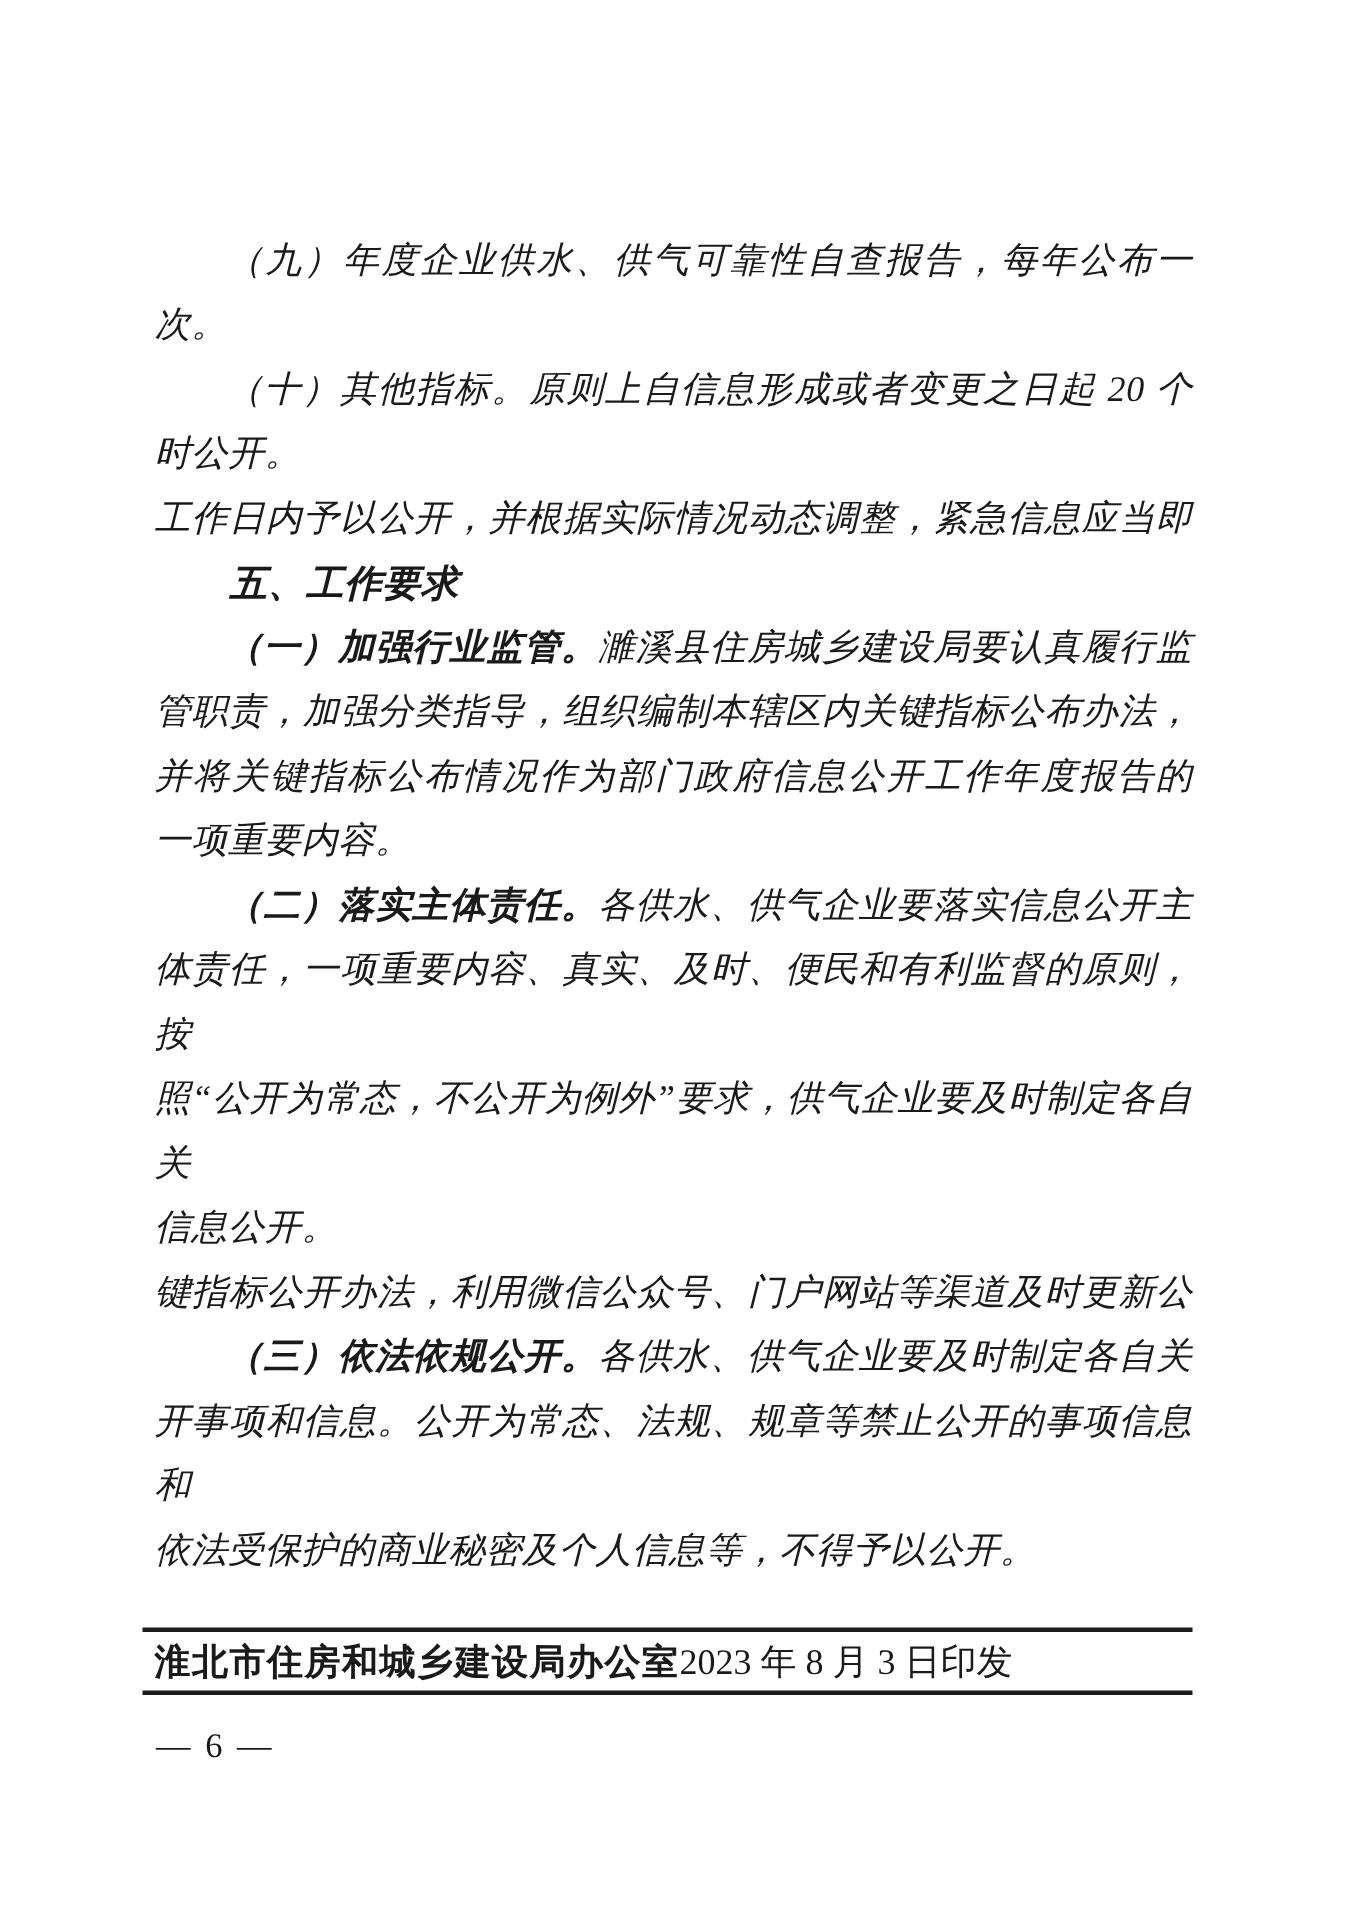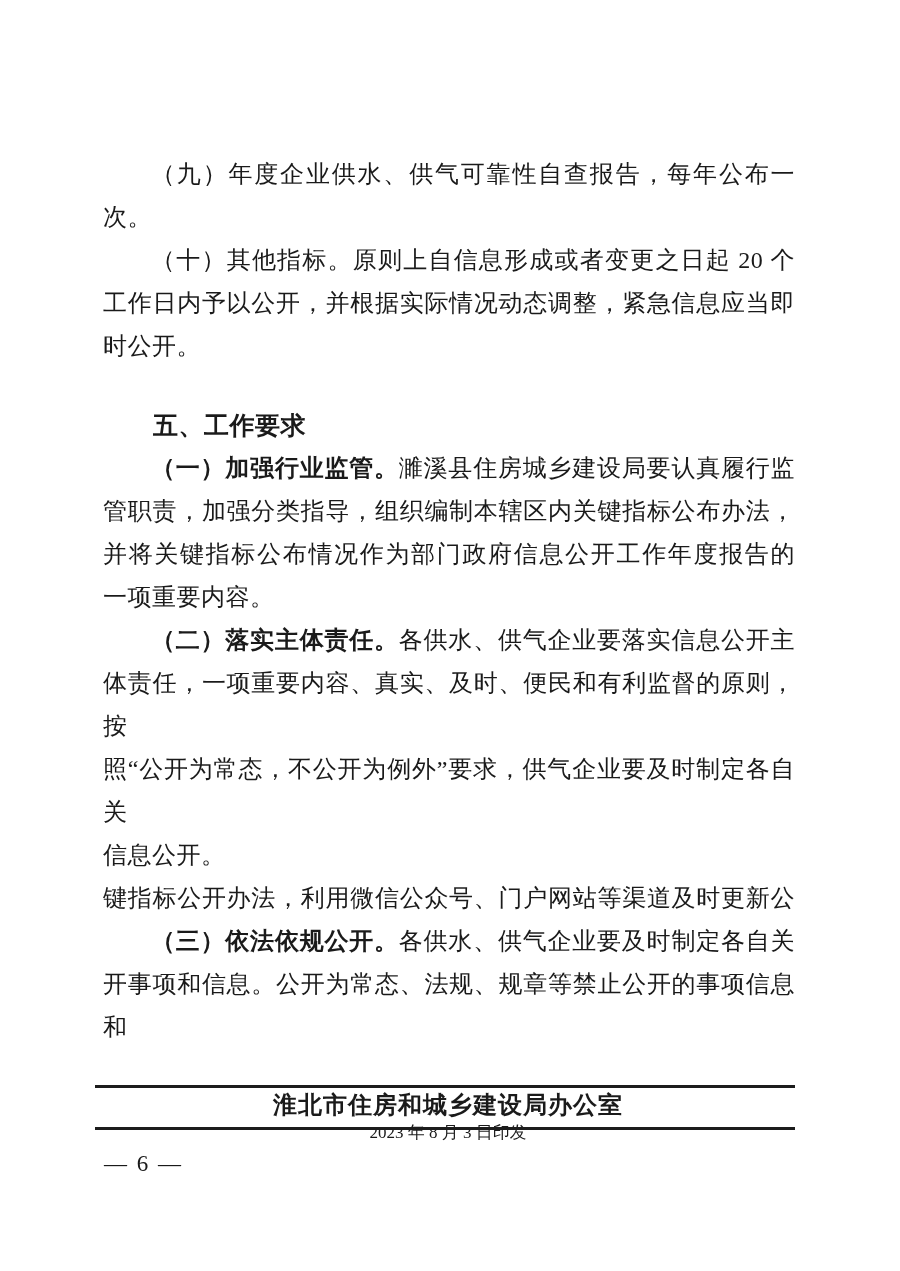--- a/index.html
+++ b/index.html
@@ -15,80 +15,79 @@
   }
   .content {
     position: absolute;
     left: 103px;
     top: 153px;
     width: 692px;
     font-size: 24px;
     line-height: 43px;
     text-align: justify;
     letter-spacing: 0.5px;
+    font-style: italic;
   }
   .line { display: block; }
   .jline { text-align: justify; text-align-last: justify; }
   .first { text-indent: 2em; }
   .lead { font-weight: 700; }
   .heading {
     font-family: "Liberation Sans", "DejaVu Sans", sans-serif;
     font-weight: 700;
     font-size: 25px;
     text-indent: 2em;
-    margin-top: 36px;
   }
   .rule {
     position: absolute;
     left: 95px;
     width: 700px;
     height: 3px;
     background: #1c1c1c;
   }
   .rule-top { top: 1085px; }
   .rule-bottom { top: 1127px; }
   .footer-row {
     position: absolute;
     left: 103px;
     top: 1089px;
     width: 690px;
     height: 38px;
     display: flex;
     justify-content: flex-start;
     align-items: center;
-    flex-direction: column;
   }
   .footer-issuer {
     font-size: 24px;
     font-weight: 700;
     letter-spacing: 1px;
   }
   .footer-date {
-    font-size: 17px;
+    font-size: 24px;
   }
   .page-number {
     position: absolute;
     left: 104px;
     top: 1151px;
     font-size: 23px;
     letter-spacing: 2px;
   }
 </style>
 </head>
 <body>
 
 <div class="page">
 
   <div class="content">
 
     <div class="line first">（九）年度企业供水、供气可靠性自查报告，每年公布一次。</div>
 
     <div class="line first jline">（十）其他指标。原则上自信息形成或者变更之日起 20 个</div>
+    <div class="line">时公开。</div>
     <div class="line jline">工作日内予以公开，并根据实际情况动态调整，紧急信息应当即</div>
-    <div class="line">时公开。</div>
 
     <div class="line heading">五、工作要求</div>
 
     <div class="line first jline">
       <span class="lead">（一）加强行业监管。</span><span>濉溪县住房城乡建设局要认真履行监</span>
     </div>
     <div class="line jline">管职责，加强分类指导，组织编制本辖区内关键指标公布办法，</div>
     <div class="line jline">并将关键指标公布情况作为部门政府信息公开工作年度报告的</div>
     <div class="line">一项重要内容。</div>
 
@@ -97,20 +96,21 @@
     </div>
     <div class="line jline">体责任，一项重要内容、真实、及时、便民和有利监督的原则，按</div>
     <div class="line jline">照“公开为常态，不公开为例外”要求，供气企业要及时制定各自关</div>
     <div class="line">信息公开。</div>
 
     <div class="line jline">键指标公开办法，利用微信公众号、门户网站等渠道及时更新公</div>
     <div class="line first jline">
       <span class="lead">（三）依法依规公开。</span><span>各供水、供气企业要及时制定各自关</span>
     </div>
     <div class="line jline">开事项和信息。公开为常态、法规、规章等禁止公开的事项信息和</div>
+    <div class="line">依法受保护的商业秘密及个人信息等，不得予以公开。</div>
 
   </div>
 
   <div class="rule rule-top"></div>
 
   <div class="footer-row">
     <span class="footer-issuer">淮北市住房和城乡建设局办公室</span>
     <span class="footer-date">2023 年 8 月 3 日印发</span>
   </div>
 

